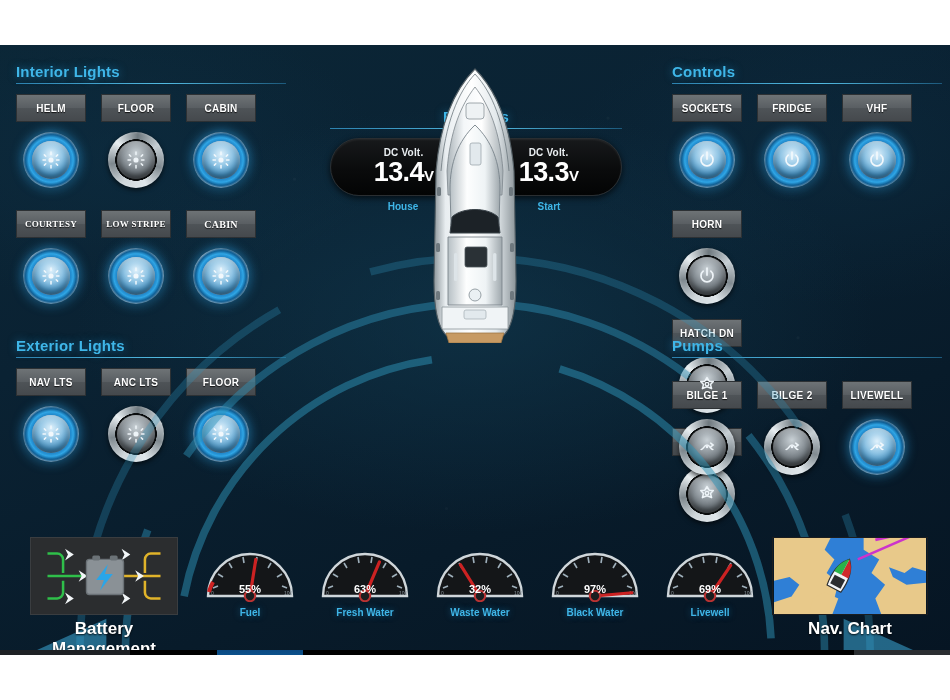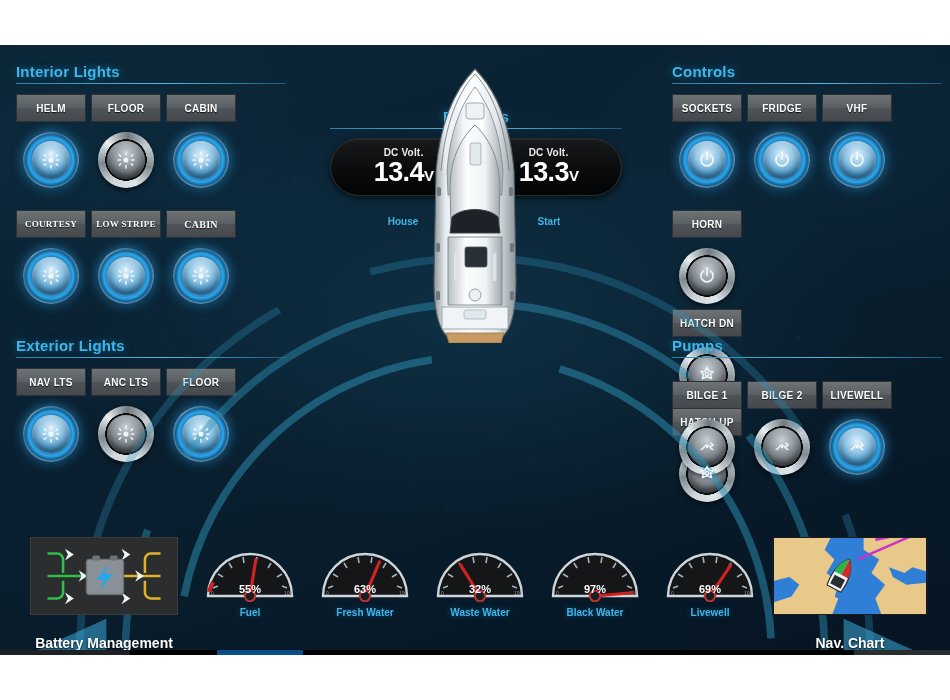--- a/index.html
+++ b/index.html
@@ -23,21 +23,21 @@
       radial-gradient(circle at 8% 38%, rgba(255,255,255,.03) 0 1px, transparent 2px);
     opacity:.8; }
 
   .panel { position:absolute; }
 
   .sec-title { color:#3fb6e8; font-size:15px; font-weight:bold; letter-spacing:.2px;
     text-shadow:0 0 8px rgba(40,160,220,.55); }
   .sec-rule { height:1px; margin-top:3px;
     background:linear-gradient(to right,#2e86b5 0%,#56c2ea 55%,#1d5c80 100%); opacity:.95; }
 
-  .btn-grid { display:flex; gap:5px; }
+  .btn-grid { display:flex; gap:15px; }
   .ctl { width:70px; display:flex; flex-direction:column; align-items:center; }
   .ctl-lbl { width:70px; height:28px; display:flex; align-items:center; justify-content:center;
     background:linear-gradient(to bottom,#6e7376 0%,#5a5f63 48%,#4e5357 52%,#45494d 100%);
     border:1px solid #2d3134; color:#fff; font-size:10px; font-weight:bold;
     letter-spacing:.3px; text-shadow:0 1px 1px rgba(0,0,0,.8); white-space:nowrap; }
   .ctl-lbl.wide { font-size:9px; }
 
   .knob { width:56px; height:56px; border-radius:50%; margin-top:10px; position:relative;
     display:flex; align-items:center; justify-content:center; }
   .knob .ring { position:absolute; inset:0; border-radius:50%; }
@@ -68,32 +68,32 @@
   #batteries { left:330px; top:63px; width:292px; }
   .batt-pill { margin-top:9px; width:292px; height:58px; border-radius:29px;
     background:linear-gradient(to bottom,#17191b 0%,#0a0b0c 55%,#030404 100%);
     border:1px solid #2a2e31; display:flex; align-items:center;
     box-shadow:0 2px 6px rgba(0,0,0,.7), inset 0 1px 2px rgba(255,255,255,.07); }
   .batt-cell { flex:1; text-align:center; }
   .batt-cap { color:#e9eef1; font-size:10px; font-weight:bold; letter-spacing:.2px; }
   .batt-val { color:#fff; font-size:27px; font-weight:bold; line-height:1.04;
     letter-spacing:-.6px; }
   .batt-val .u { font-size:15px; font-weight:bold; }
-  .batt-names { display:flex; margin-top:20px; }
+  .batt-names { display:flex; margin-top:5px; }
   .batt-name { flex:1; text-align:center; color:#3fb6e8; font-size:10px; font-weight:bold; }
 
   
   #boat { left:352px; top:175px; width:250px; height:320px; }
   #boat .hud { position:absolute; inset:0; }
   #boat .craft { position:absolute; left:50%; top:22px; transform:translateX(-50%); }
 
   
   #bwrap { position:absolute; left:0; top:440px; width:950px; height:150px; }
-  .tile-cap { color:#fff; font-size:14px; font-weight:bold; text-align:center;
-    text-shadow:0 1px 2px rgba(0,0,0,.9); margin-top:20px; }
+  .tile-cap { color:#fff; font-size:17px; font-weight:bold; text-align:center;
+    text-shadow:0 1px 2px rgba(0,0,0,.9); margin-top:4px; }
 
   #bmgmt { position:absolute; left:30px; top:52px; width:148px; }
   #bmgmt .art { width:148px; height:78px; background:#2b2d2f; border:1px solid #3a3d40;
     display:block; }
 
   #navchart { position:absolute; left:772px; top:52px; width:156px; }
   #navchart .art { width:156px; height:78px; display:block; border:1px solid #1b1d1f; }
 
   .gauges { position:absolute; left:200px; top:55px; width:560px; display:flex;
     justify-content:space-between; }

